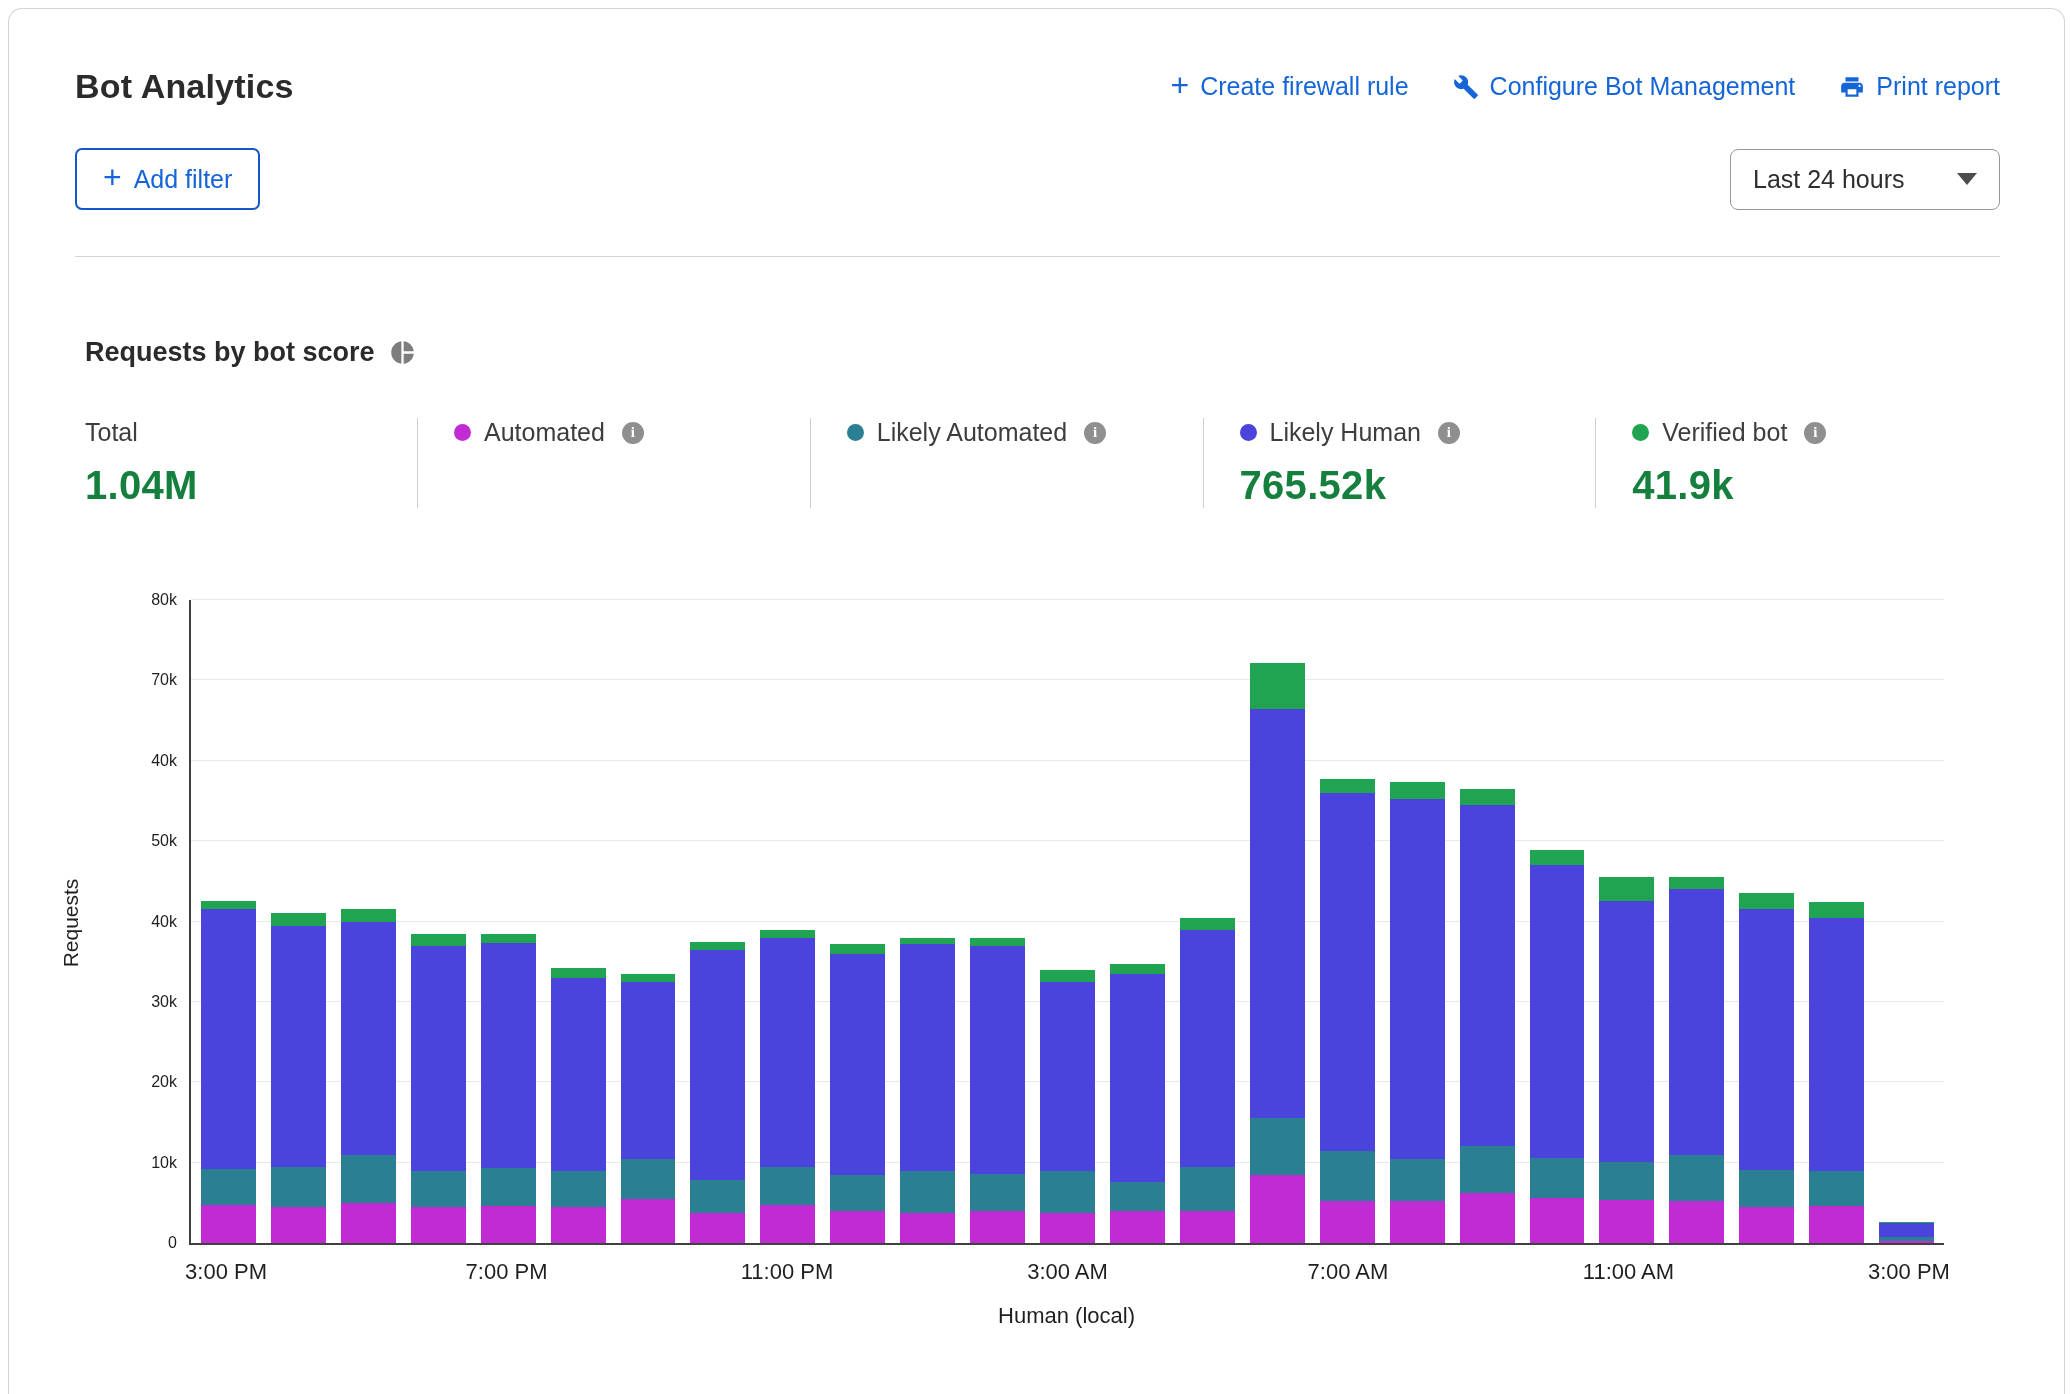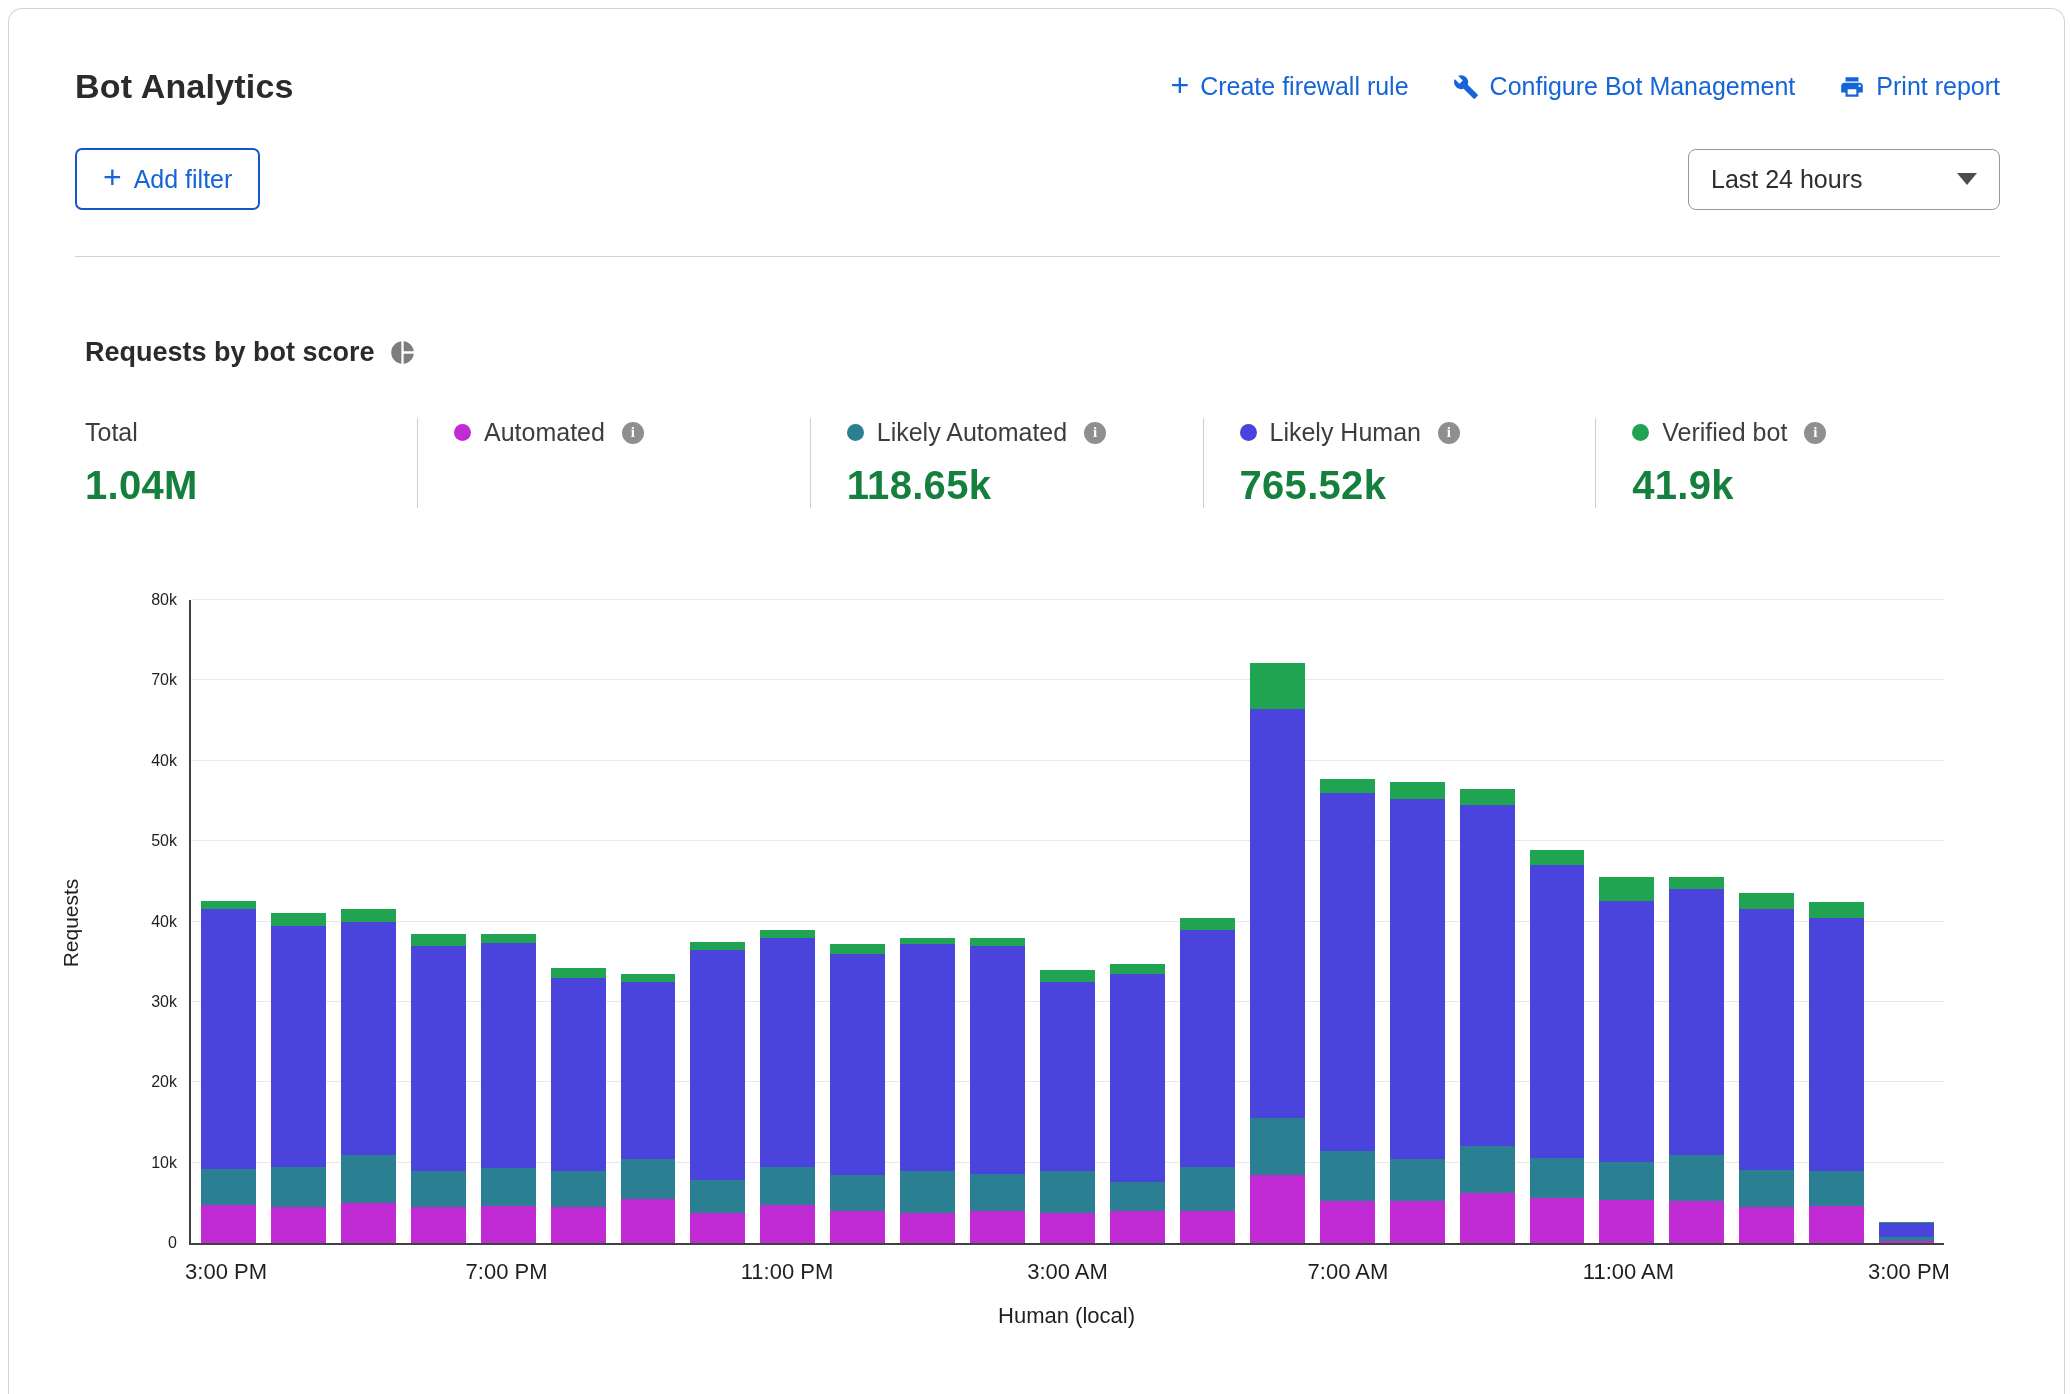--- a/index.html
+++ b/index.html
@@ -14,21 +14,21 @@
   .page-title { font-size:34px; font-weight:700; color:#2b2b2b; letter-spacing:.2px; }
   .actions { display:flex; align-items:center; gap:44px; }
   .action-link { display:flex; align-items:center; gap:11px; color:#1565d8; font-size:25px; cursor:pointer; text-decoration:none; }
   .action-link svg { display:block; }
   .plus-glyph { font-size:32px; font-weight:500; line-height:1; position:relative; top:-2px; }
 
   .filter-row { display:flex; justify-content:space-between; align-items:center; margin-top:42px; }
   .add-filter-btn { display:flex; align-items:center; gap:12px; border:2px solid #1258c8; color:#1565d8;
                     background:#fff; border-radius:7px; padding:13px 26px; font-size:25px; cursor:pointer;
                     font-family:"Liberation Sans", sans-serif; }
-  .time-select { display:flex; align-items:center; justify-content:space-between; width:312px;
+  .time-select { display:flex; align-items:center; justify-content:space-between; width:270px;
                  border:1px solid #979797; border-radius:8px; padding:15px 22px; font-size:25px; color:#2e2e2e;
                  background:#fff; cursor:pointer; }
   .caret-down { width:0; height:0; border-left:10px solid transparent; border-right:10px solid transparent;
                 border-top:12px solid #4d4d4d; }
   .header-divider { border-bottom:1px solid #d4d4d4; margin-top:46px; }
 
   
   .section-heading { display:flex; align-items:center; gap:14px; margin:80px 0 0 76px; }
   .section-heading h2 { font-size:27px; font-weight:700; color:#2b2b2b; }
   .pie-icon svg { display:block; }
@@ -128,21 +128,20 @@
         <span class="info-icon">i</span>
       </div>
     </div>
 
     <div class="stat-col">
       <div class="stat-label-row">
         <span class="dot" style="background: rgb(42, 127, 146);"></span>
         <span class="stat-label">Likely Automated</span>
         <span class="info-icon">i</span>
       </div>
-      <div class="stat-value">118.65k</div>
     </div>
 
     <div class="stat-col">
       <div class="stat-label-row">
         <span class="dot" style="background: rgb(74, 68, 220);"></span>
         <span class="stat-label">Likely Human</span>
         <span class="info-icon">i</span>
       </div>
       <div class="stat-value">765.52k</div>
     </div>

